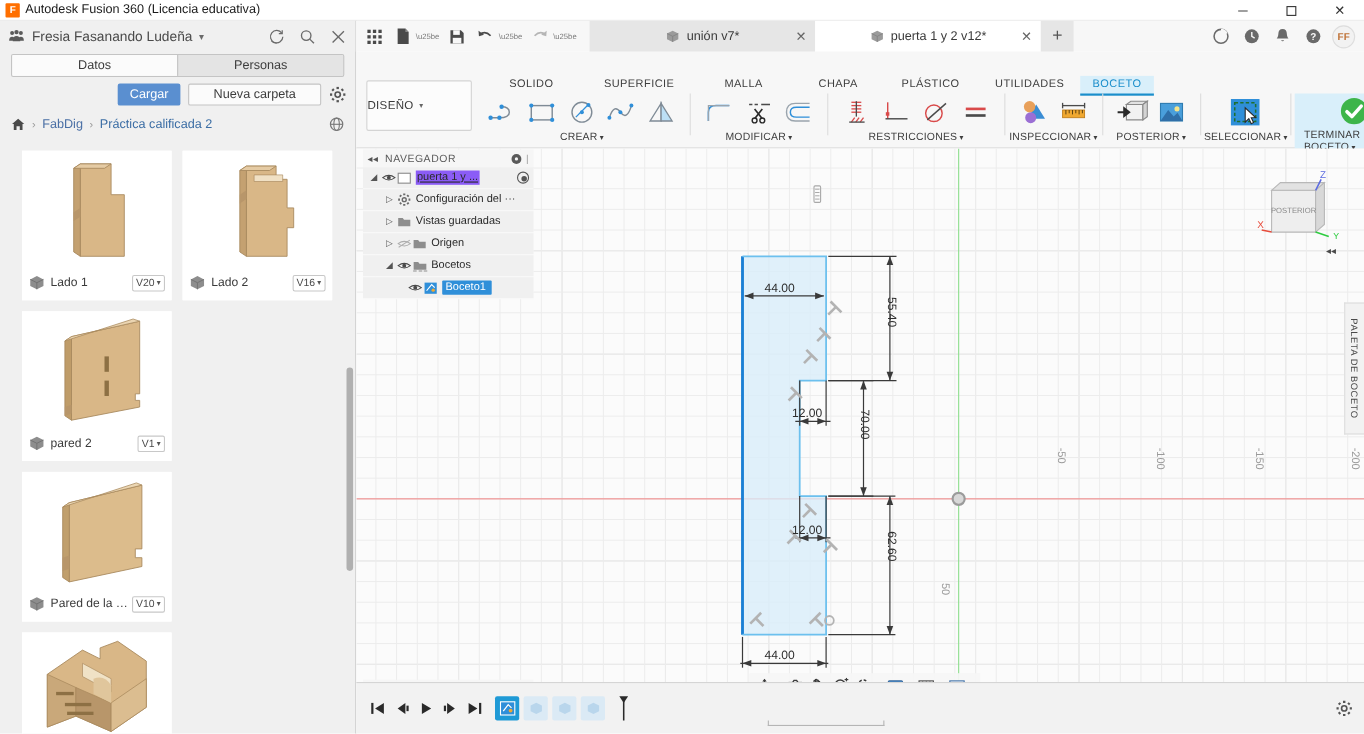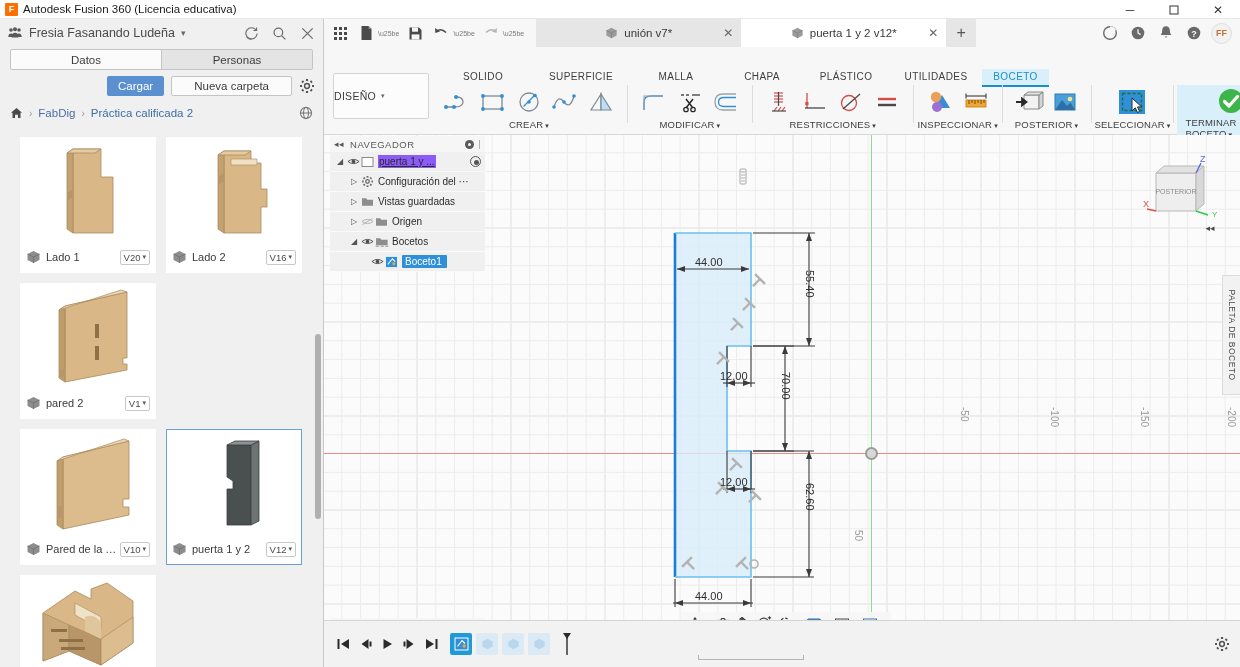--- a/index.html
+++ b/index.html
@@ -512,43 +512,20 @@
                 </svg>
             </span>
             <span class="card-label">Pared de la cama</span>
             <span class="ver-chip">
               <span>V10</span>
               <span class="cv">▾</span>
             </span>
           </div>
         </div>
 
-        <div class="card selected">
-          <div class="card-thumb">
-            <svg width="110" height="100" viewBox="0 0 110 100">
-              <path d="M48 12 L48 44 L54 48 L54 56 L48 56 L48 92 L72 92 L72 12 Z" fill="#4a4f4f" stroke="#3a3f3f" stroke-width="0.8"></path>
-              <path d="M72 12 L80 8 L80 88 L72 92 Z" fill="#6d7373" stroke="#3a3f3f" stroke-width="0.8"></path>
-              <path d="M48 12 L56 8 L80 8 L72 12 Z" fill="#8d9393" stroke="#3a3f3f" stroke-width="0.8"></path>
-            </svg>
-          </div>
-          <div class="card-foot">
-            <span class="cube-ico">
-              <svg width="15" height="14" viewBox="0 0 15 14">
-                  <path d="M7.5 1 L13.5 4 V10 L7.5 13 L1.5 10 V4 Z" fill="#8d8d8d"></path>
-                  <path d="M1.5 4 L7.5 7 L13.5 4" fill="none" stroke="#6f6f6f" stroke-width=".8"></path>
-                  <path d="M7.5 7 V13" stroke="#6f6f6f" stroke-width=".8"></path>
-                </svg>
-            </span>
-            <span class="card-label">puerta 1 y 2</span>
-            <span class="ver-chip">
-              <span>V12</span>
-              <span class="cv">▾</span>
-            </span>
-          </div>
-        </div>
       </div>
 
       <div class="card-row">
         <div class="card">
           <div class="card-thumb">
             <svg width="118" height="104" viewBox="0 0 118 104">
               <path d="M14 36 L46 14 L62 22 L62 12 L78 6 L104 24 L104 66 L72 88 L40 74 L14 84 Z" fill="#d9b787" stroke="#a98a5e" stroke-width="0.8"></path>
               <path d="M14 36 L14 84 L40 74 L40 48 Z" fill="#c9a87a" stroke="#a98a5e" stroke-width="0.7"></path>
               <path d="M40 48 L40 74 L72 88 L72 62 Z" fill="#b8966a" stroke="#a98a5e" stroke-width="0.7"></path>
               <path d="M72 62 L72 88 L104 66 L104 40 Z" fill="#dbbd90" stroke="#a98a5e" stroke-width="0.7"></path>

